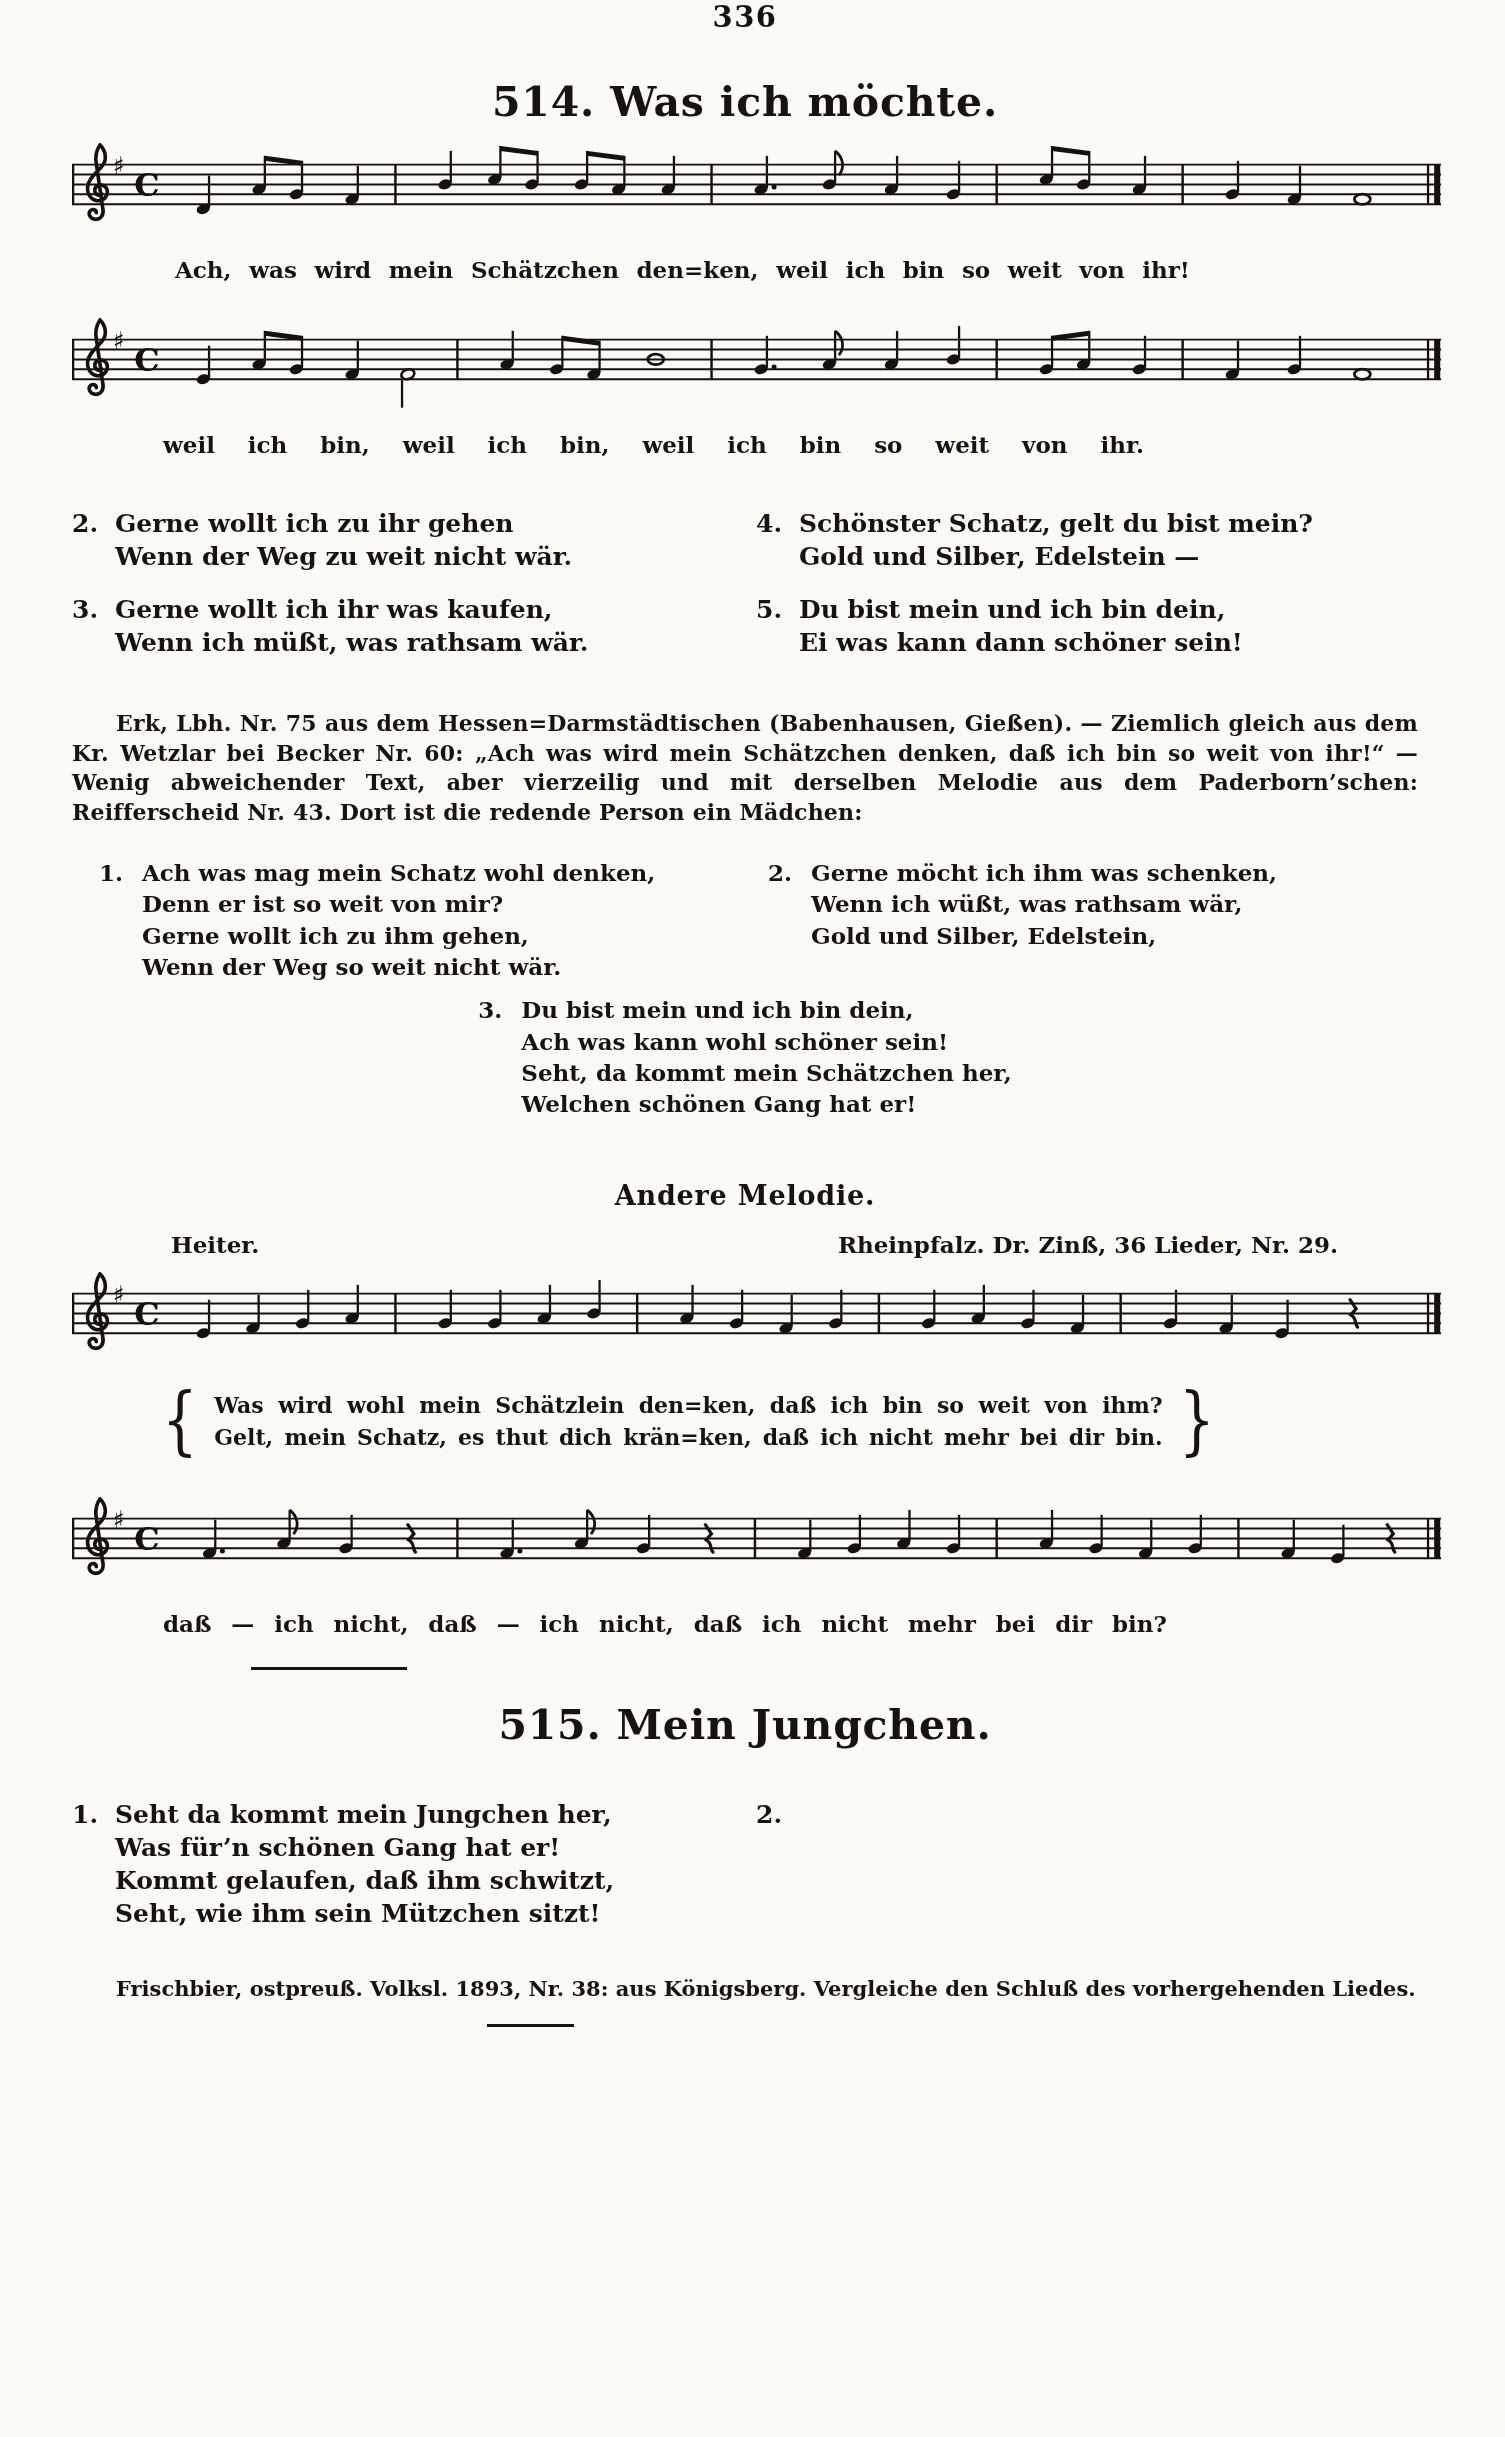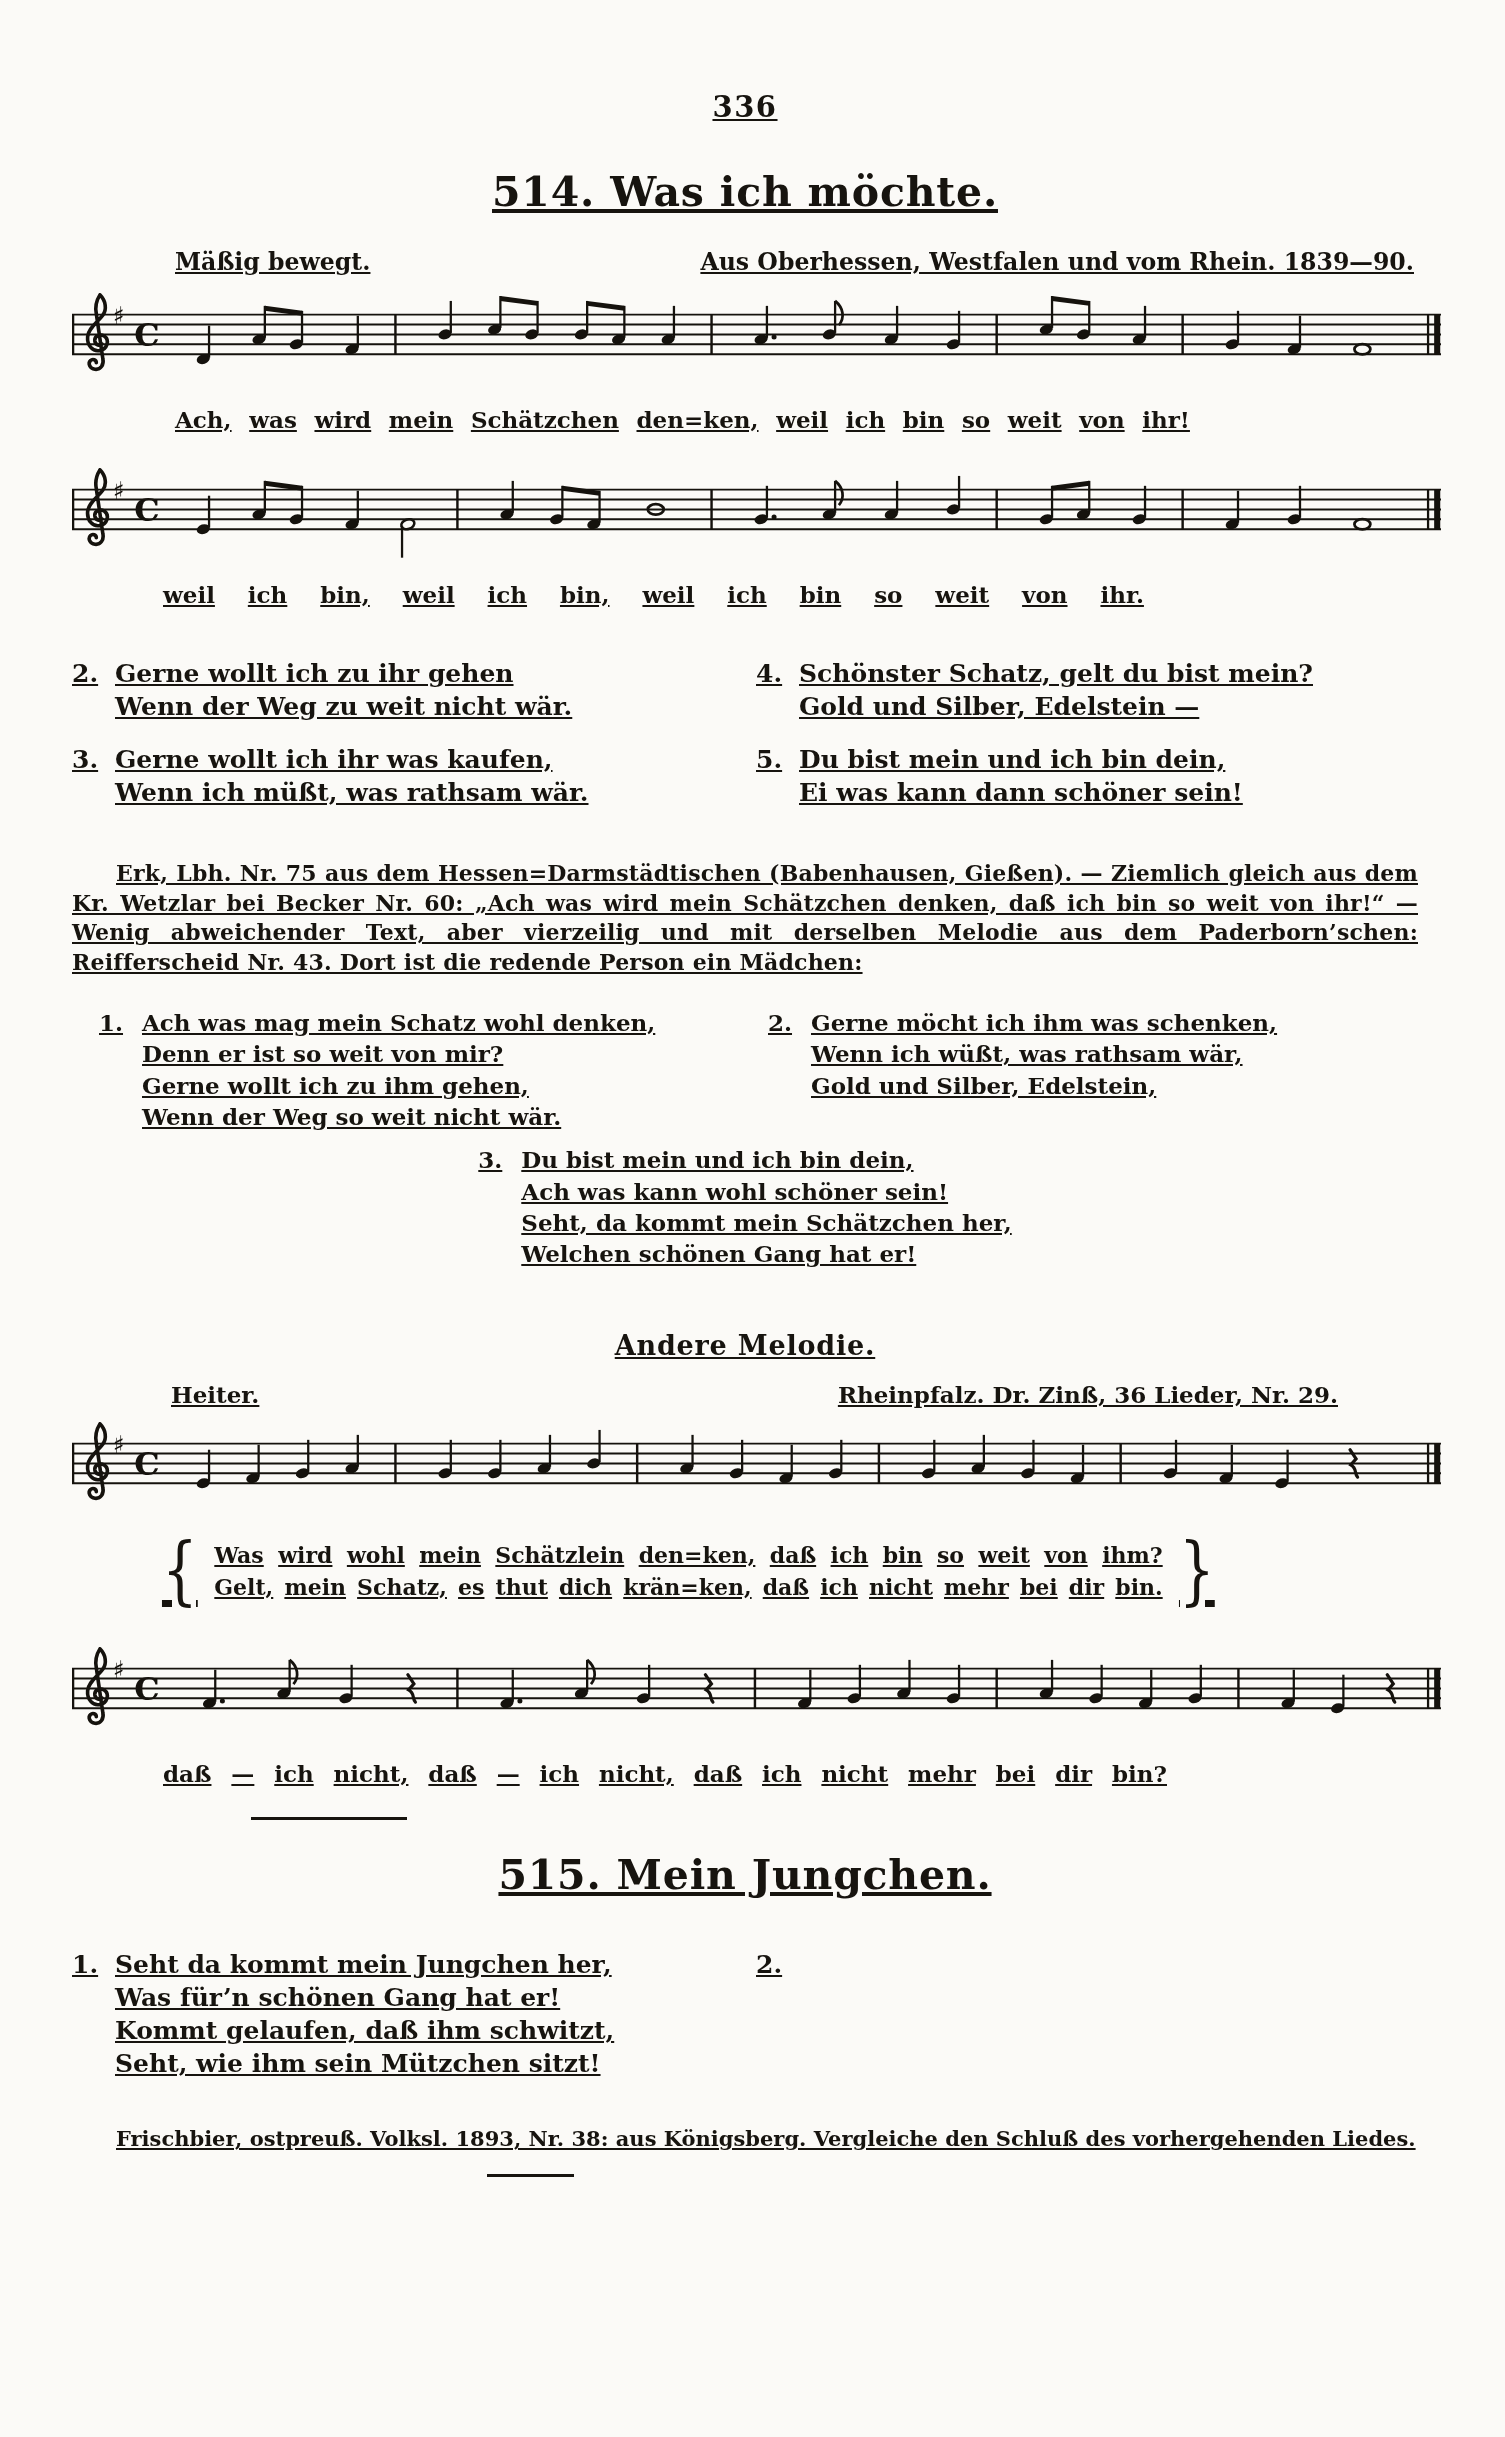--- a/index.html
+++ b/index.html
@@ -2,21 +2,21 @@
 <html style="font-size:12px"><head>
 <meta charset="utf-8">
 <style>
   html,body{margin:0;padding:0;}
   body{
     width:1506px;height:2438px;
     background:#fbfaf7;color:#17140f;
     font-family:"DejaVu Serif","Liberation Serif",serif;
     overflow:hidden;
   }
-  .page{width:1490px;height:2438px;position:relative;padding-top:90px;box-sizing:border-box;text-decoration:underline;}
+  .page{width:1490px;height:2438px;position:relative;box-sizing:border-box;}
   .pageno{text-align:center;font-size:29px;font-weight:bold;letter-spacing:1.5px;}
   .song-title{text-align:center;font-size:41px;font-weight:bold;letter-spacing:0.8px;margin-top:44px;}
   .tempo-row{display:flex;justify-content:space-between;align-items:baseline;
     padding:0 76px;margin-top:32px;font-size:23.6px;font-weight:bold;}
   .tempo-row .left{margin-left:99px;}
   .staff-wrap{margin:7.6px 0 0 72px;}
   .lyrics{display:flex;justify-content:space-between;font-size:23px;font-weight:bold;margin-top:3px;}
   .lyr1{margin-left:175px;width:1015px;}
   .lyr2{margin-left:163px;width:981px;}
   .lyr4{margin-left:163px;width:1004px;}
@@ -49,24 +49,20 @@
 </style>
 </head>
 <body>
 
 <div class="page">
 
   <div class="pageno">336</div>
 
   <div class="song-title">514.  Was ich möchte.</div>
 
-  <div class="tempo-row">
-    <span class="left">Mäßig bewegt.</span>
-    <span>Aus Oberhessen, Westfalen und vom Rhein. 1839—90.</span>
-  </div>
 
   <div class="staff-wrap">
     <svg width="1369" height="116" viewBox="0 0 1800 152">
         <line x1="0" y1="40" x2="1800" y2="40" stroke="#15120d" stroke-width="2.6"></line>
         <line x1="0" y1="53" x2="1800" y2="53" stroke="#15120d" stroke-width="2.6"></line>
         <line x1="0" y1="66" x2="1800" y2="66" stroke="#15120d" stroke-width="2.6"></line>
         <line x1="0" y1="79" x2="1800" y2="79" stroke="#15120d" stroke-width="2.6"></line>
         <line x1="0" y1="92" x2="1800" y2="92" stroke="#15120d" stroke-width="2.6"></line>
         <line x1="1.5" y1="40" x2="1.5" y2="92" stroke="#15120d" stroke-width="3"></line>
         <path d="M 26 0 C 34 8 36 20 30 28 C 22 39 10 46 9 58 C 8 70 16 79 26 77 C 36 75 40 63 32 57 C 26 53 18 57 19 64 C 20 70 26 71 29 68 M 26 0 C 21 8 19 16 21 26 L 30 88 C 32 97 27 104 19 103 C 12 102 9 95 13 91 C 16 88 21 90 21 94" transform="translate(12,14) scale(0.95)" fill="none" stroke="#15120d" stroke-width="5" stroke-linecap="round"></path>

